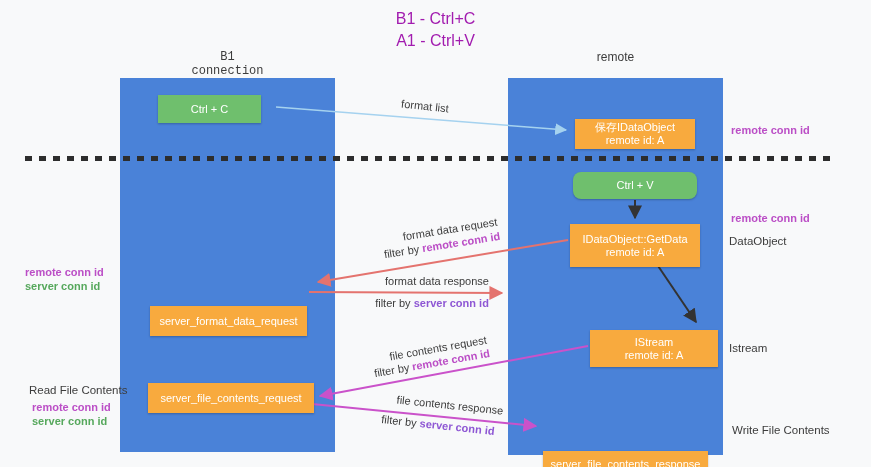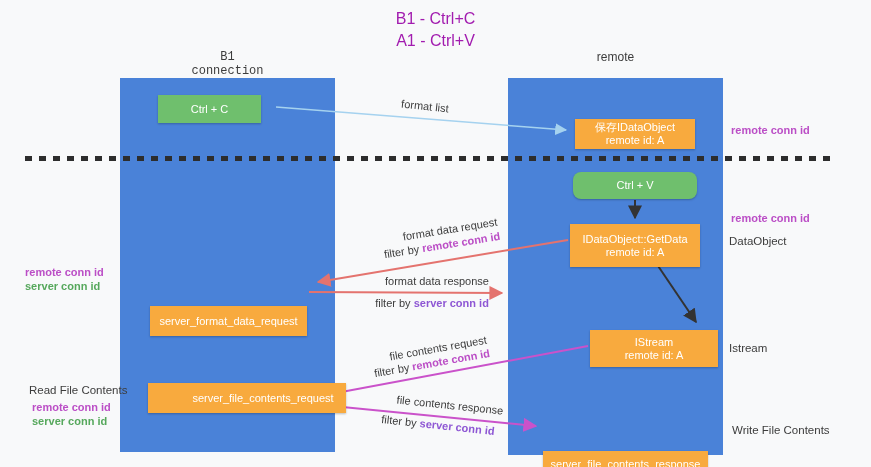--- a/index.html
+++ b/index.html
@@ -120,21 +120,21 @@
   <div class="node orange" style="left:150px;top:272px;width:157px;height:30px;margin-top:34px;">
     <div>server_format_data_request</div>
   </div>
 
 
   <div class="node orange" style="left:590px;top:330px;width:128px;height:37px;">
     <div>IStream</div>
     <div>remote id: A</div>
   </div>
 
-  <div class="node orange" style="left:148px;top:383px;width:166px;height:30px;padding-left:32px;">
+  <div class="node orange" style="left:148px;top:383px;width:166px;height:30px;">
     <div>server_file_contents_request</div>
   </div>
 
   <div class="node orange" style="left:543px;top:417px;width:165px;height:27px;margin-top:34px;">
     <div>server_file_contents_response</div>
   </div>
 
   <div class="arrow-label" style="left:425px;top:100px;transform:translateX(-50%) rotate(6deg);">format list</div>
 
   <div class="arrow-label" style="left:450px;top:223px;transform:translateX(-50%) rotate(-9deg);">format data request</div>

